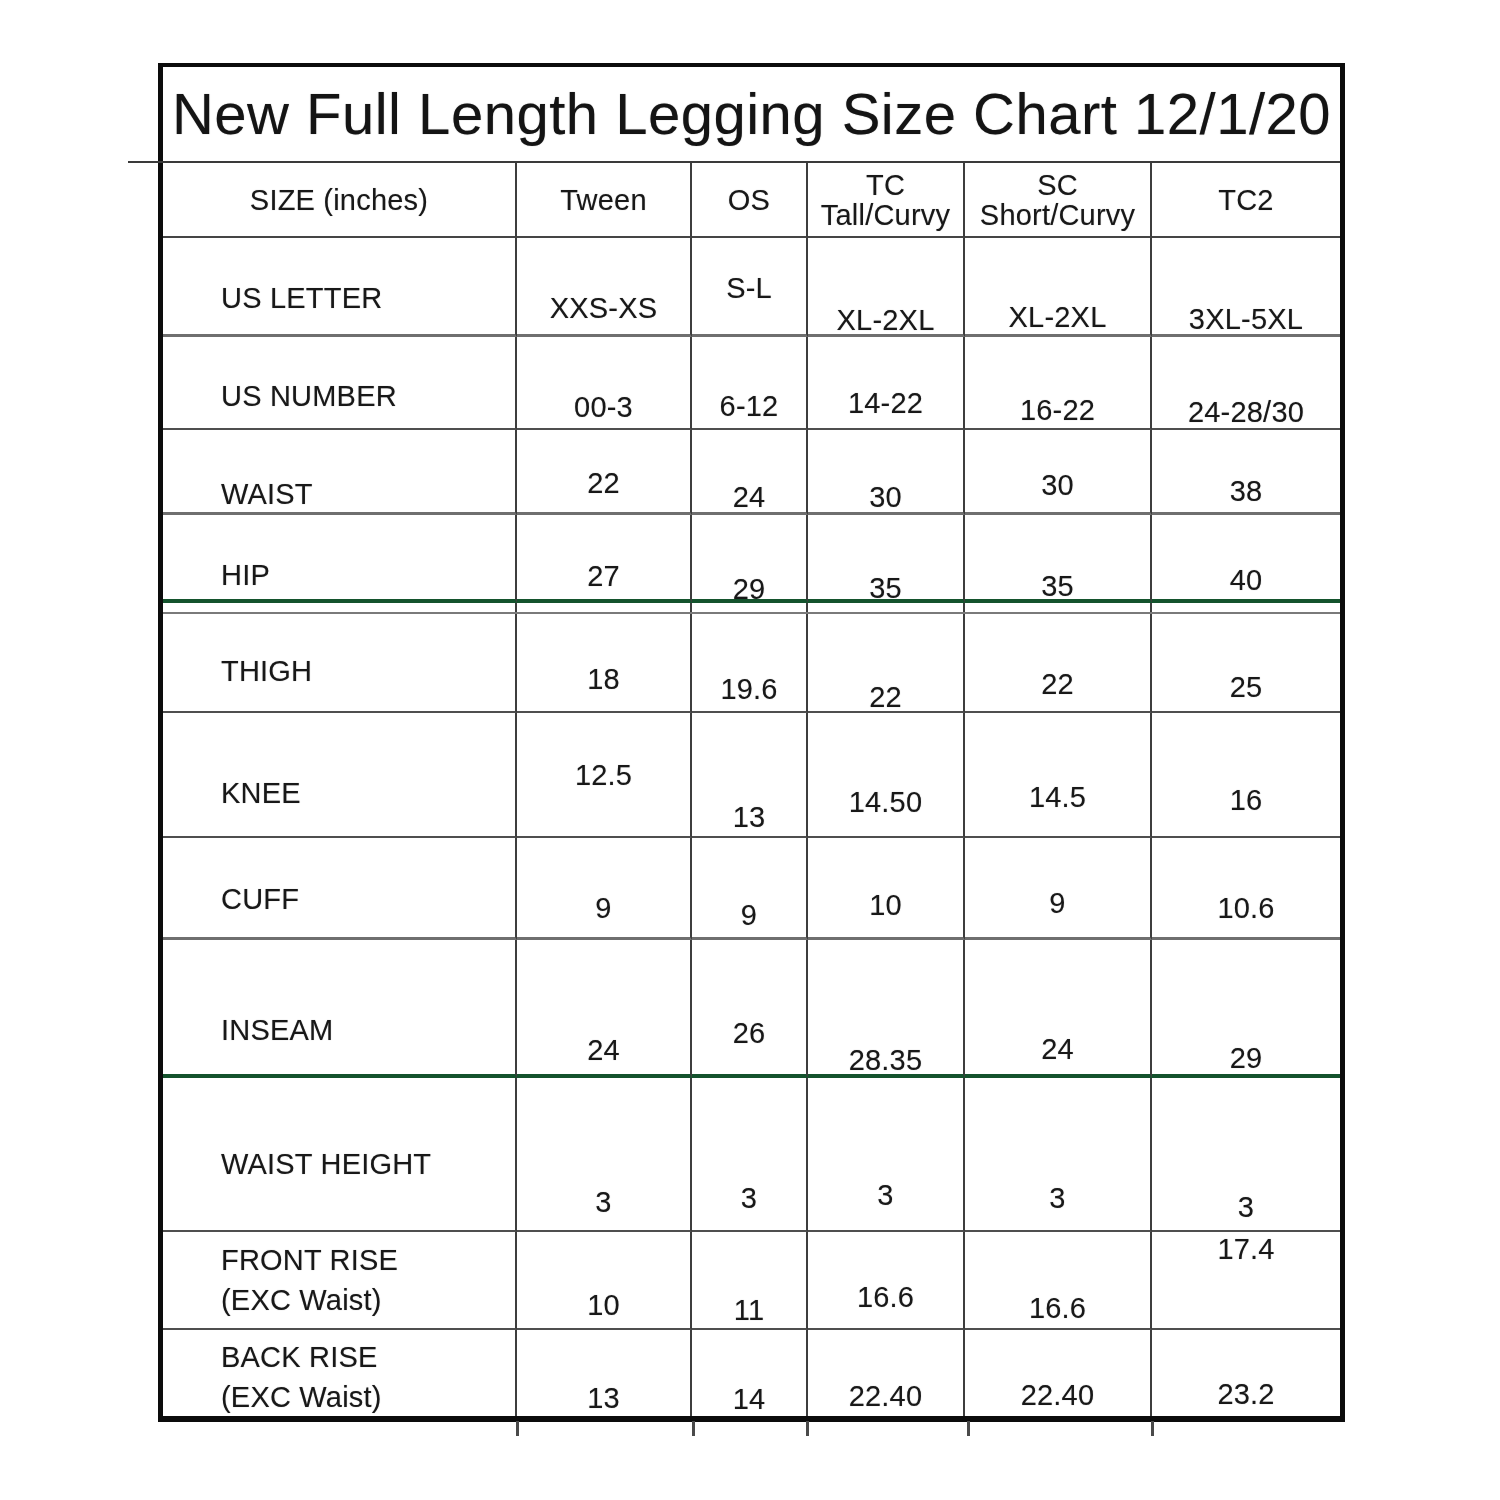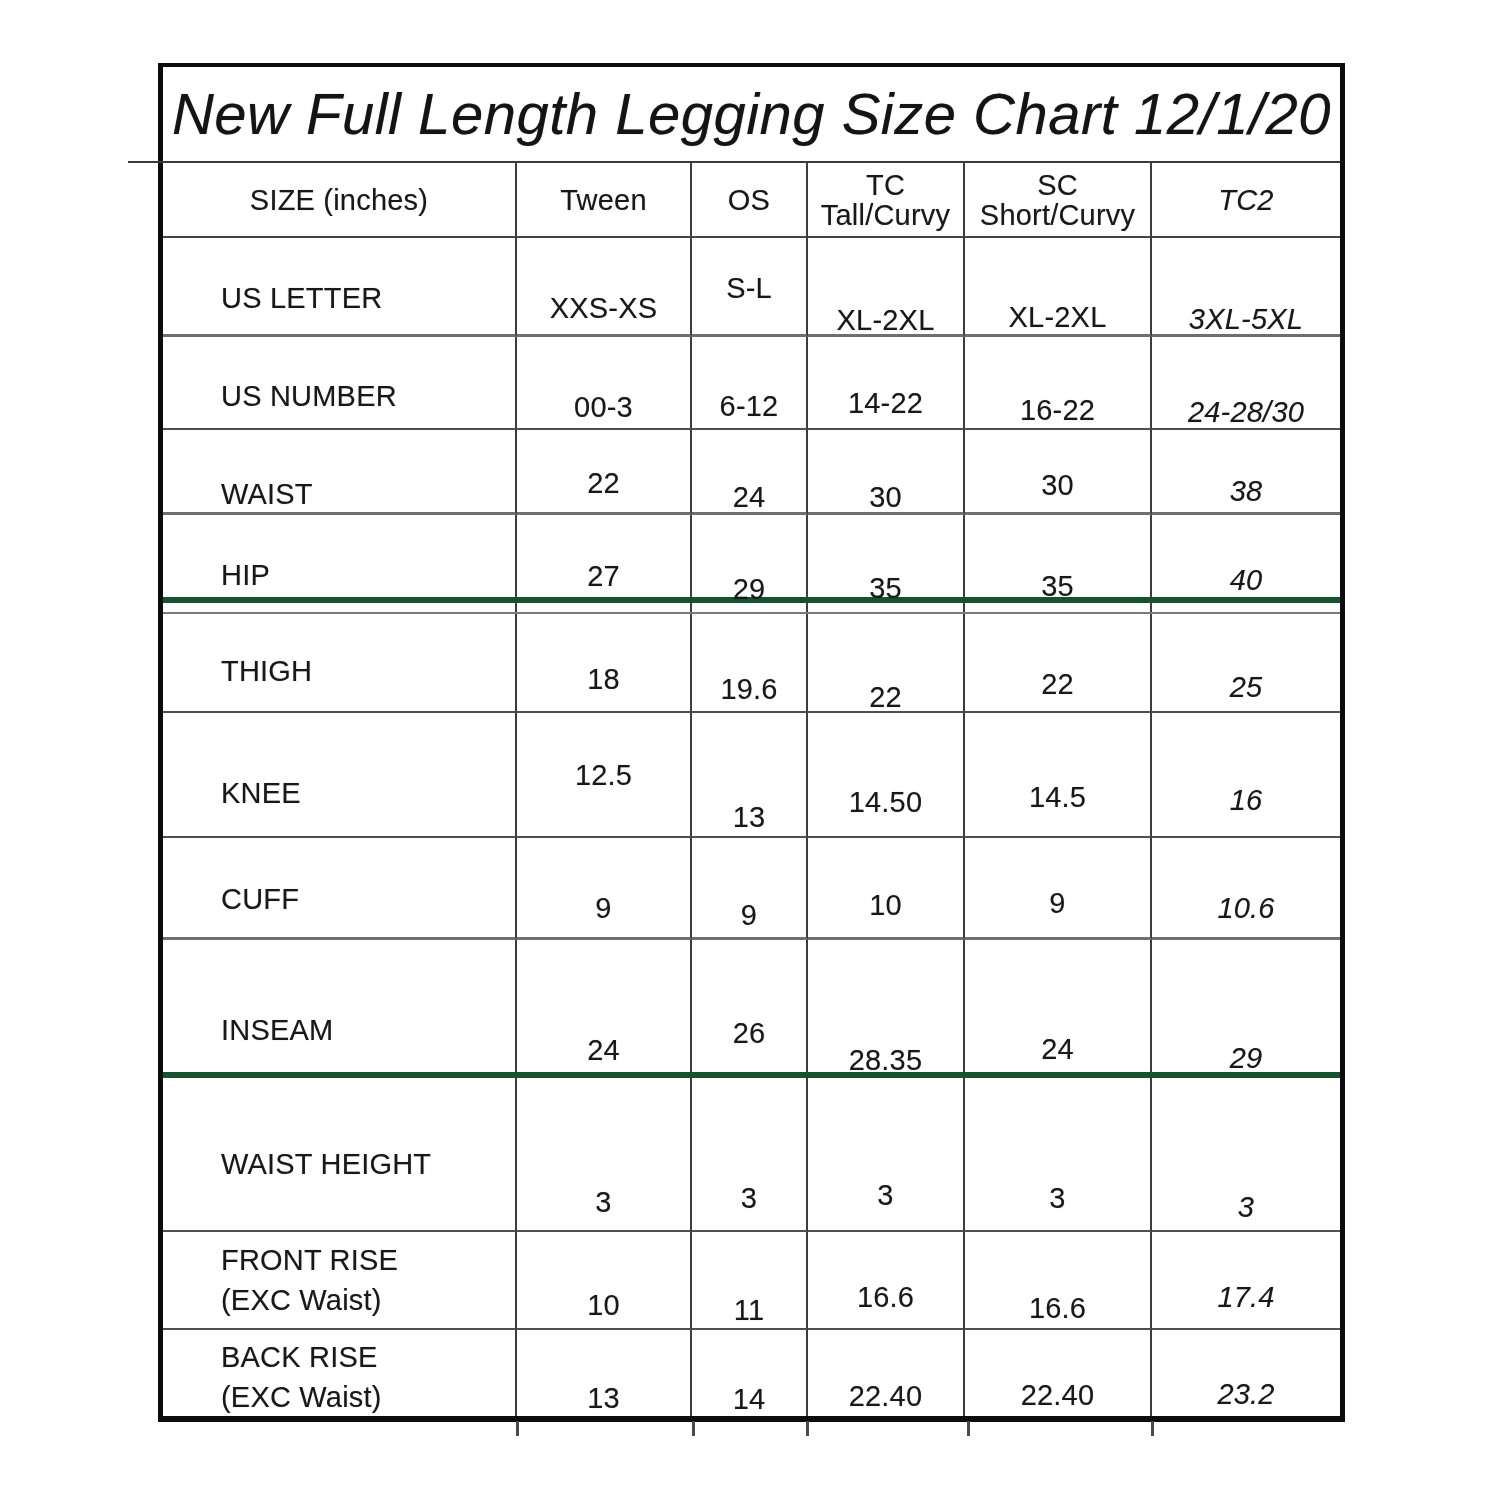--- a/index.html
+++ b/index.html
@@ -13,38 +13,38 @@
   .grid{display:grid;width:100%;height:100%;
     grid-template-columns:354px 175px 116px 157px 187px 1fr;
     grid-template-rows:96px 75px 99px 93px 85px 88px 110px 125px 102px 138px 154px 98px 86px;}
 
   .row{display:contents;}
   .c{box-sizing:border-box;display:flex;flex-direction:column;align-items:center;
      font-size:29px;line-height:34px;letter-spacing:.2px;
      text-shadow:0 0 1px rgba(30,30,30,.38);}
   
   .row .c{border-right:2px solid #3d3d3d;}
-  .row .c:last-child{border-right:none;font-style:italic;}
+  .row .c:last-child{border-right:none;}
   
   .row .c{border-bottom:2px solid #4f4f4f;}
   .r-last .c{border-bottom:none;}
 
   
   .r-title .c{border-right:none;border-bottom:2px solid #3a3a3a;
     justify-content:center;align-items:center;}
   .title-text{font-size:58px;letter-spacing:.5px;color:#141414;
     text-shadow:0 0 1px rgba(20,20,20,.45);}
 
   
   .r-head .c{border-bottom:2px solid #454545;justify-content:center;line-height:30px;}
   .hc span{display:block;text-align:center;}
 
   
   .hv3 .c{border-bottom:3px solid #6f6f6f;}
-  .hv2 .c{border-bottom:6px solid #14532d;}
+  .hv2 .c{border-bottom:4px solid #14532d;}
 
   
   .lab{align-items:flex-start;padding-left:58px;line-height:40px;}
   .lab span{display:block;white-space:nowrap;}
 
   
   .ov{position:absolute;background:#555;}
   .ov-title-ext{left:-35px;top:94px;width:37px;height:2px;background:#3a3a3a;}
   .ov-hip-extra{left:0;right:0;top:545px;height:2px;background:#7a7a7a;}
   .stub{position:absolute;bottom:-20px;width:3px;height:15px;background:#4a4a4a;}
@@ -198,21 +198,21 @@
 
     <div class="row">
       <div class="c lab" style="padding-top:8px">
           <span>FRONT RISE</span>
           <span>(EXC Waist)</span>
         </div>
       <div class="c" style="padding-top:56px">10</div>
       <div class="c" style="padding-top:61px">11</div>
       <div class="c" style="padding-top:48px">16.6</div>
       <div class="c" style="padding-top:59px">16.6</div>
-      <div class="c" style="padding-top:48px">17.4</div>
+      <div class="c" style="">17.4</div>
     </div>
 
     <div class="row r-last">
       <div class="c lab" style="padding-top:7px">
           <span>BACK RISE</span>
           <span>(EXC Waist)</span>
         </div>
       <div class="c" style="padding-top:51px">13</div>
       <div class="c" style="padding-top:52px">14</div>
       <div class="c" style="padding-top:49px">22.40</div>

